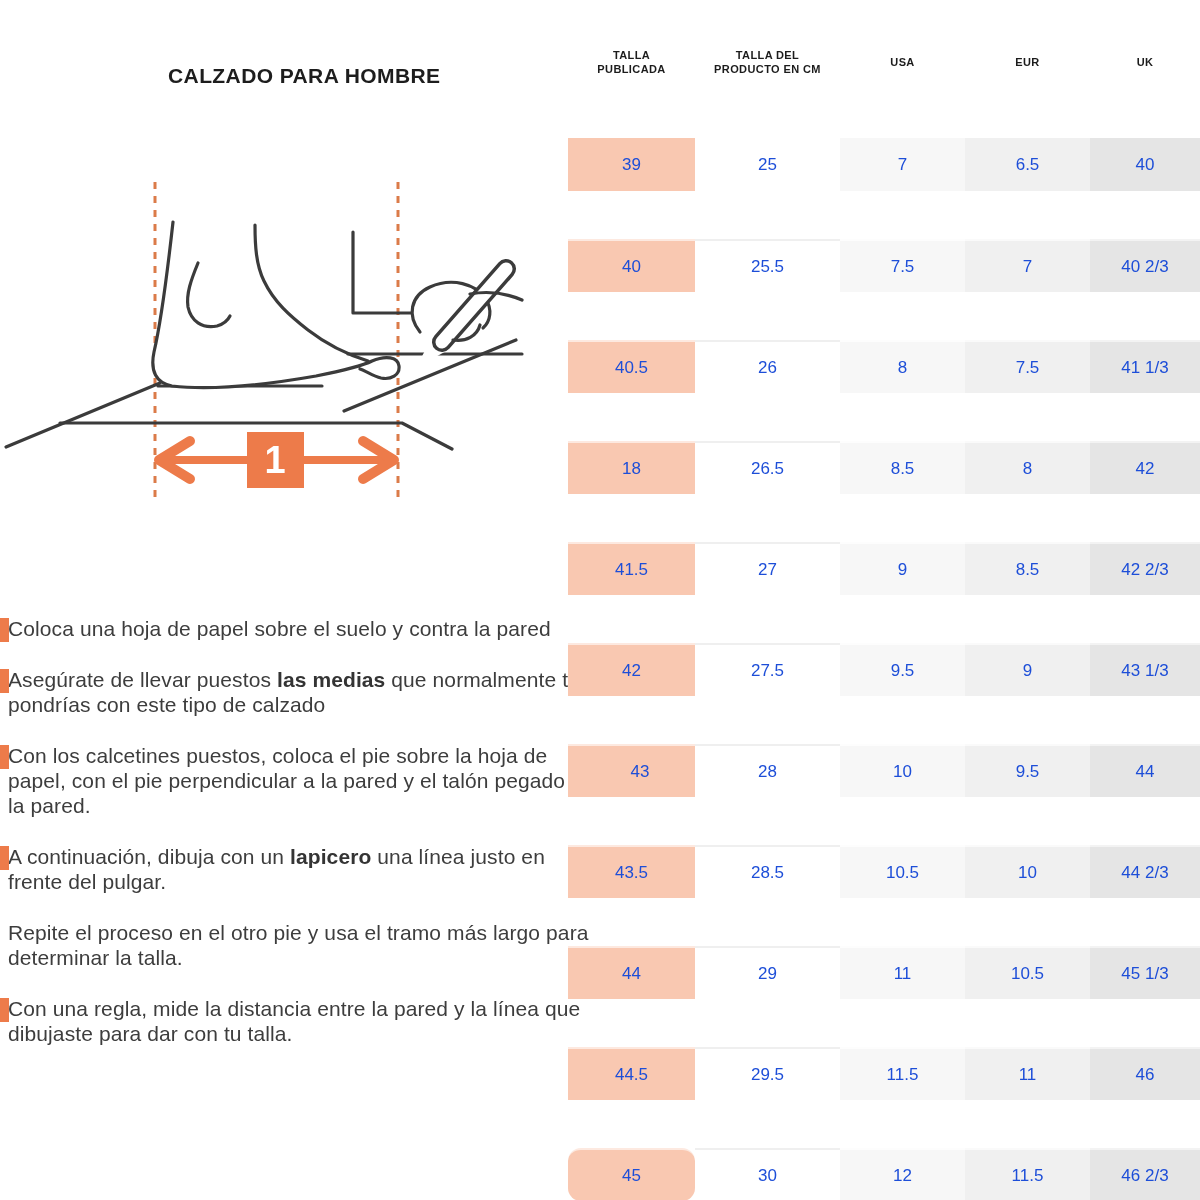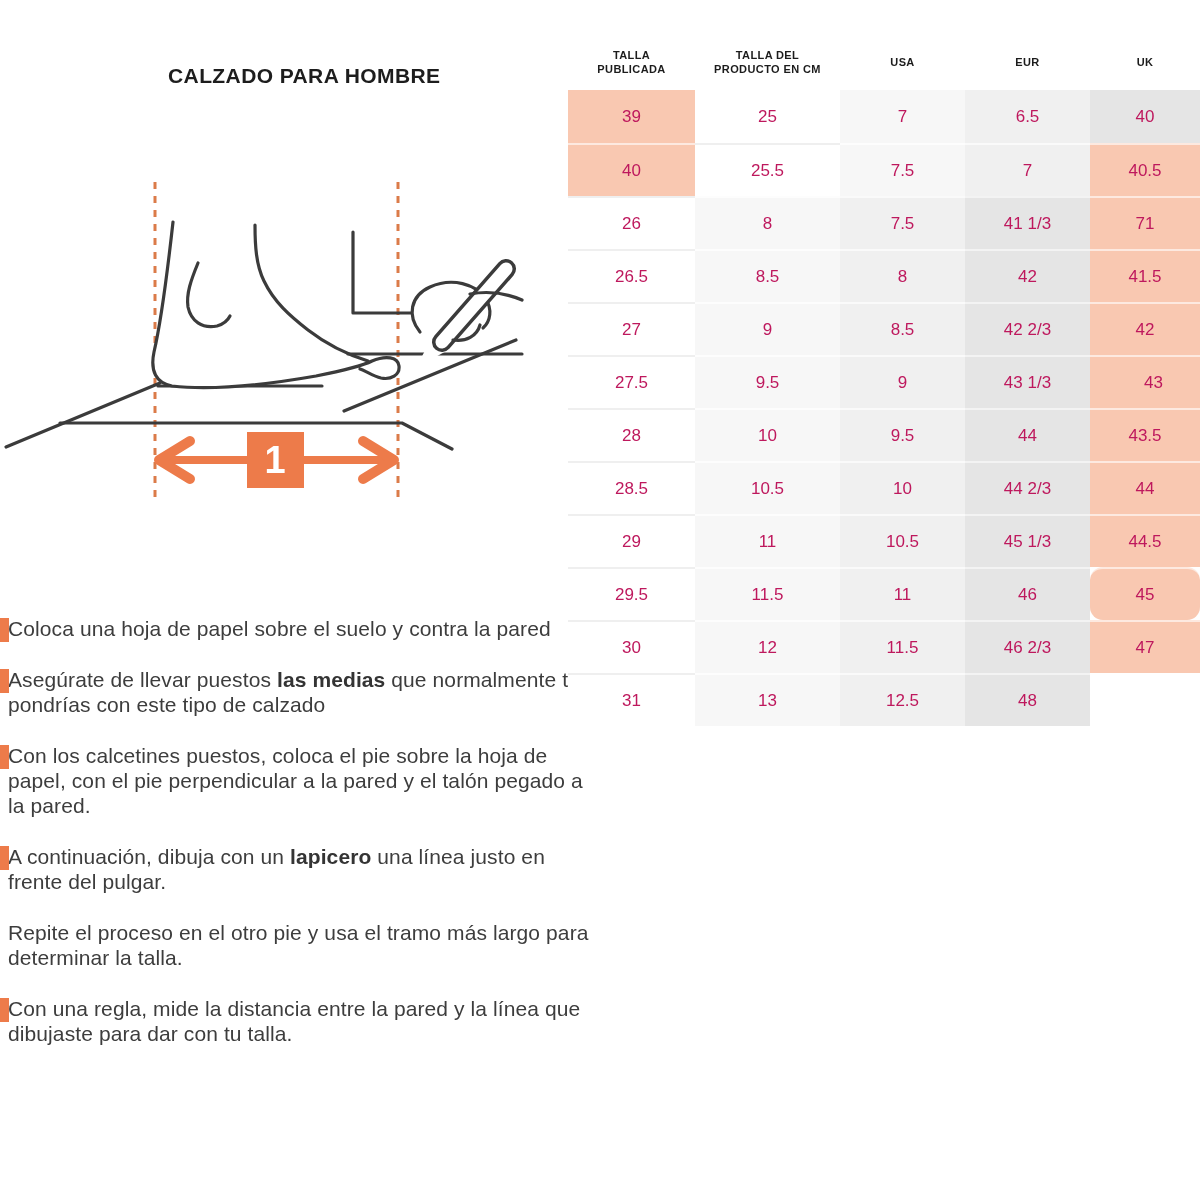--- a/index.html
+++ b/index.html
@@ -31,21 +31,21 @@
   
   .size-table{position:absolute;left:568px;top:8px;width:632px;}
   .thead,.tbody{display:grid;grid-template-columns:127px 145px 125px 125px 110px;}
   .hcell{
     height:56px;padding-top:26px;display:flex;align-items:center;justify-content:center;
     text-align:center;font-size:11px;font-weight:bold;line-height:14px;
     letter-spacing:.4px;color:#1c1c1c;white-space:pre-line;background:#ffffff;
   }
   .cell{
     height:53px;display:flex;align-items:center;justify-content:center;
-    font-size:17px;color:#be185d;box-sizing:border-box;
+    font-size:17px;color:#1d4ed8;box-sizing:border-box;margin-top:48px;
   }
   .cell.sep.c0{border-top:2px solid rgba(255,255,255,.6);}
   .cell.sep.c1{border-top:2px solid #efefef;}
   .cell.sep.c2{border-top:2px solid #fdfdfd;}
   .cell.sep.c3{border-top:2px solid #fafafa;}
   .cell.sep.c4{border-top:2px solid #f3f3f3;}
 </style>
 </head>
 <body>
 
@@ -118,26 +118,27 @@
   <div class="tbody">
       <div class="cell c0" style="background: rgb(249, 200, 177);">39</div>
       <div class="cell c1" style="background: rgb(255, 255, 255);">25</div>
       <div class="cell c2" style="background: rgb(247, 247, 247);">7</div>
       <div class="cell c3" style="background: rgb(240, 240, 240);">6.5</div>
       <div class="cell c4" style="background: rgb(229, 229, 229);">40</div>
       <div class="cell c0 sep" style="background: rgb(249, 200, 177);">40</div>
       <div class="cell c1 sep" style="background: rgb(255, 255, 255);">25.5</div>
       <div class="cell c2 sep" style="background: rgb(247, 247, 247);">7.5</div>
       <div class="cell c3 sep" style="background: rgb(240, 240, 240);">7</div>
+      <div class="cell c4 sep" style="background: rgb(229, 229, 229);">40 2/3</div>
       <div class="cell c0 sep" style="background: rgb(249, 200, 177);">40.5</div>
       <div class="cell c1 sep" style="background: rgb(255, 255, 255);">26</div>
       <div class="cell c2 sep" style="background: rgb(247, 247, 247);">8</div>
       <div class="cell c3 sep" style="background: rgb(240, 240, 240);">7.5</div>
       <div class="cell c4 sep" style="background: rgb(229, 229, 229);">41 1/3</div>
-      <div class="cell c0 sep" style="background: rgb(249, 200, 177);">71</div>
+      <div class="cell c0 sep" style="background: rgb(249, 200, 177);">18</div>
       <div class="cell c1 sep" style="background: rgb(255, 255, 255);">26.5</div>
       <div class="cell c2 sep" style="background: rgb(247, 247, 247);">8.5</div>
       <div class="cell c3 sep" style="background: rgb(240, 240, 240);">8</div>
       <div class="cell c4 sep" style="background: rgb(229, 229, 229);">42</div>
       <div class="cell c0 sep" style="background: rgb(249, 200, 177);">41.5</div>
       <div class="cell c1 sep" style="background: rgb(255, 255, 255);">27</div>
       <div class="cell c2 sep" style="background: rgb(247, 247, 247);">9</div>
       <div class="cell c3 sep" style="background: rgb(240, 240, 240);">8.5</div>
       <div class="cell c4 sep" style="background: rgb(229, 229, 229);">42 2/3</div>
       <div class="cell c0 sep" style="background: rgb(249, 200, 177);">42</div>

